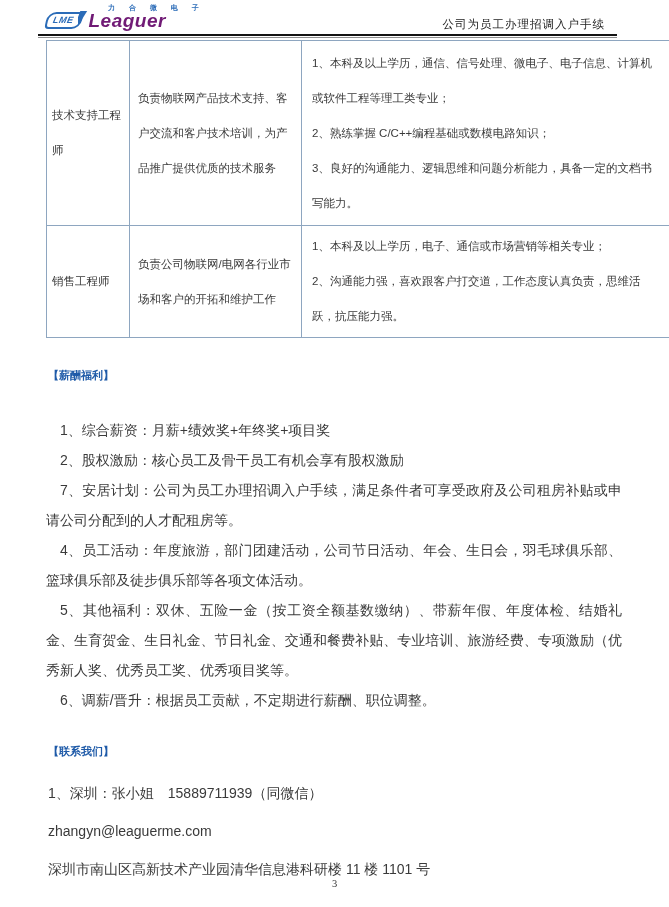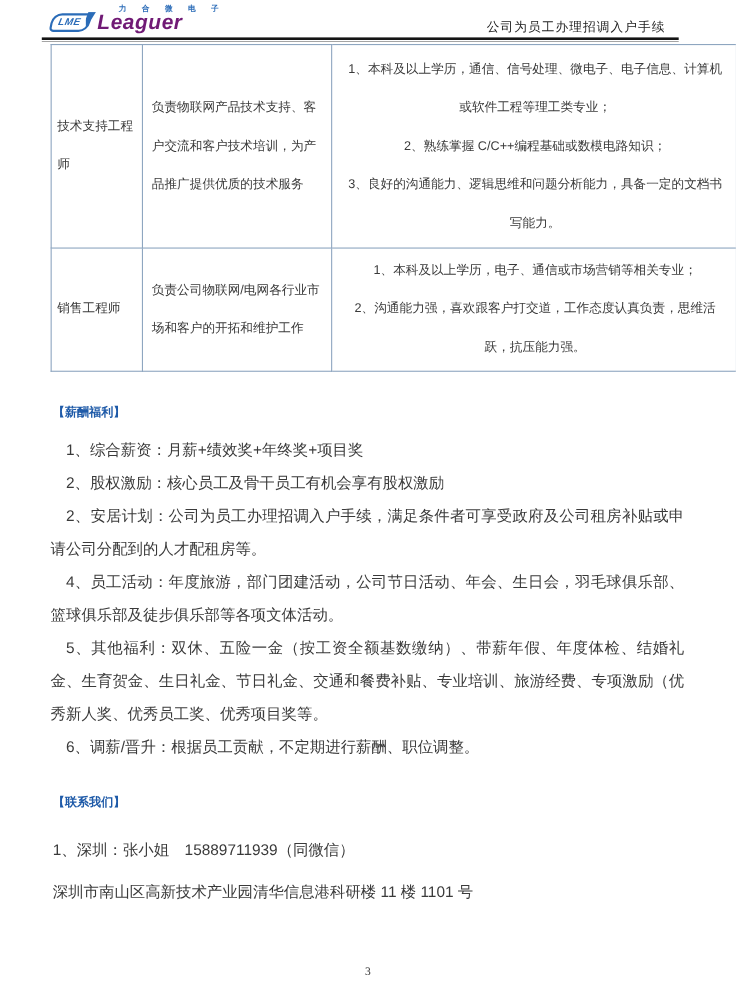--- a/index.html
+++ b/index.html
@@ -51,29 +51,29 @@
   table.jobs { border-collapse:collapse; table-layout:fixed; width:576px; }
   table.jobs td {
     border:1px solid #8ea6c0; vertical-align:middle;
     font-size:11.5px; color:#3a3a3a;
   }
   .row-1 { height:185px; }
   .row-2 { height:112px; }
   td.cell-title { width:72px; line-height:35px; padding:0 5px; }
   td.cell-duty  { width:155px; text-align:left; line-height:35px; padding:0 8px; }
   td.cell-req   { width:349px; padding:2px 8px 2px 10px; }
-  td.cell-req p { margin:0; line-height:35px; text-align:center; }
+  td.cell-req p { margin:0; line-height:35px; text-align:left; }
 
   .section-heading {
     margin:27px 0 0 2px; font-size:11px; font-weight:bold;
     color:#1e5aa8; line-height:20px;
   }
   .section-heading.contact-h { margin-top:26px; }
 
-  .benefits { margin-top:9px; }
+  .benefits { margin-top:30px; }
   .benefits p {
     margin:0; font-size:14px; line-height:30px; text-indent:14px;
     text-align:justify; color:#3a3a3a;
   }
 
   .contact p { margin:18px 0 0 2px; font-size:14px; line-height:20px; color:#3a3a3a; }
   .contact p.first { margin-top:22px; }
 
   .page-number {
     position:absolute; left:0; right:0; bottom:18px; text-align:center;
@@ -120,30 +120,31 @@
         </td>
       </tr>
     </tbody>
       </table>
 
     <div class="section-heading">【薪酬福利】</div>
 
     <div class="benefits">
       <p>1、综合薪资：月薪+绩效奖+年终奖+项目奖</p>
       <p>2、股权激励：核心员工及骨干员工有机会享有股权激励</p>
-      <p>2、安居计划：公司为员工办理招调入户手续，满足条件者可享受政府及公司租房补贴或申请公司分配到的人才配租房等。</p>
+      <p>7、安居计划：公司为员工办理招调入户手续，满足条件者可享受政府及公司租房补贴或申请公司分配到的人才配租房等。</p>
       <p>4、员工活动：年度旅游，部门团建活动，公司节日活动、年会、生日会，羽毛球俱乐部、篮球俱乐部及徒步俱乐部等各项文体活动。</p>
       <p>5、其他福利：双休、五险一金（按工资全额基数缴纳）、带薪年假、年度体检、结婚礼金、生育贺金、生日礼金、节日礼金、交通和餐费补贴、专业培训、旅游经费、专项激励（优秀新人奖、优秀员工奖、优秀项目奖等。</p>
       <p>6、调薪/晋升：根据员工贡献，不定期进行薪酬、职位调整。</p>
     </div>
 
     <div class="section-heading contact-h">【联系我们】</div>
 
     <div class="contact">
       <p class="first">1、深圳：张小姐　15889711939（同微信）</p>
+      <p>zhangyn@leaguerme.com</p>
       <p>深圳市南山区高新技术产业园清华信息港科研楼 11 楼 1101 号</p>
     </div>
 
   </div>
 
   <div class="page-number">3</div>
 
 </div>
 
 </body></html>

